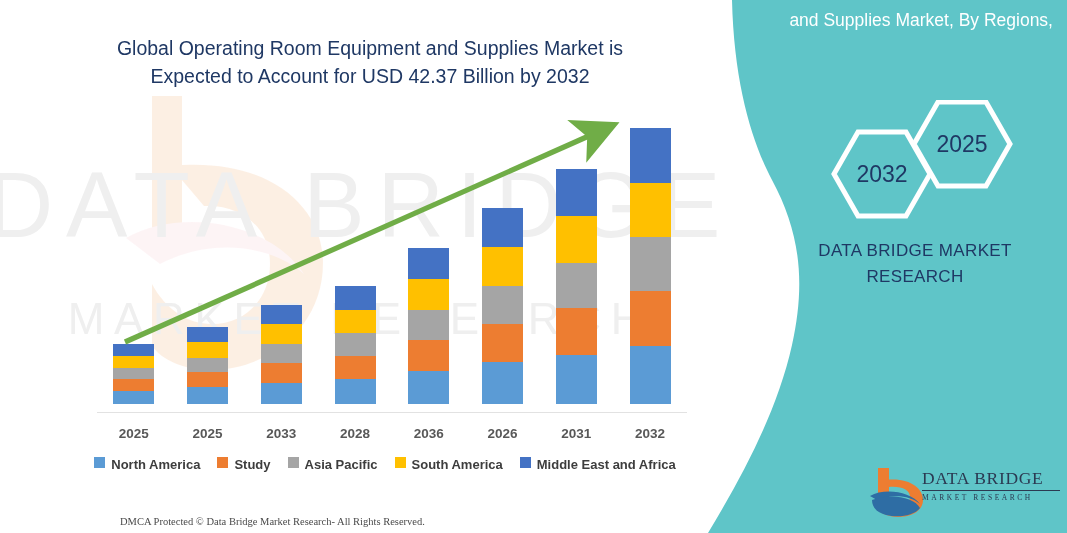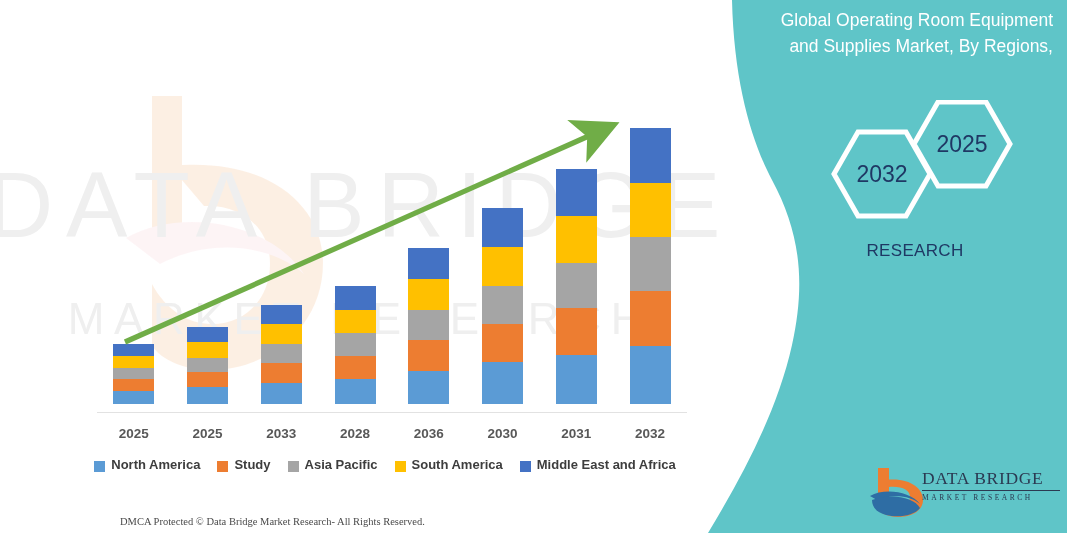--- a/index.html
+++ b/index.html
@@ -58,21 +58,21 @@
   .xlabel {
     width:70px; text-align:center; font-size:13.5px; font-weight:bold; color:#585858;
   }
 
   .arrow { position:absolute; left:75px; top:110px; width:620px; height:310px; pointer-events:none; }
 
   .legend {
     position:absolute; left:75px; top:452px; width:620px; height:24px;
     display:flex; align-items:center; justify-content:center; gap:17px;
   }
-  .legend-item { display:flex; align-items:flex-end; gap:6px; }
+  .legend-item { display:flex; align-items:flex-start; gap:6px; }
   .legend-swatch { width:11px; height:11px; display:block; }
   .legend-label { font-size:13px; font-weight:bold; color:#3d3d3d; white-space:nowrap; }
 
   .footer {
     position:absolute; left:0; top:516px; width:720px; height:22px;margin-left:36px;
   }
   .footer-dmca {
     position:absolute; left:84px; top:0; font-family:"Liberation Serif", serif;
     font-size:10.5px; color:#4a4a4a; white-space:nowrap;
   }
@@ -120,20 +120,24 @@
     <path d="M34 8 h30 v150 h-30 z" fill="#F3B27A"></path>
     <path d="M52 78 C150 68 205 118 205 175 C205 238 152 282 92 282 C66 282 44 272 34 258 L34 196 C48 222 70 236 94 236 C128 236 152 210 152 176 C152 140 124 116 86 118 Z" fill="#F3B27A"></path>
     <path d="M8 150 C60 120 150 132 186 186 C152 156 92 150 42 176 Z" fill="#F8CBD2"></path>
   </svg>
 
   <div class="wm-text">
     <div class="wm-line1">DATA BRIDGE</div>
     <div class="wm-line2">MARKET RESEARCH</div>
   </div>
 
+  <div class="title">
+    <div>Global Operating Room Equipment and Supplies Market is</div>
+    <div>Expected to Account for USD 42.37 Billion by 2032</div>
+  </div>
 
   <div class="chart">
     <div class="plot">
       <div class="axis-line"></div>
       <div class="bars" id="bars">
           <div class="bar-col">
             <div class="bar" style="height: 59.9292px;">
               <div class="seg" style="background: rgb(68, 114, 196); flex: 1.8 0 0px;"></div>
               <div class="seg" style="background: rgb(255, 192, 0); flex: 1.9 0 0px;"></div>
               <div class="seg" style="background: rgb(165, 165, 165); flex: 1.7 0 0px;"></div>
@@ -216,21 +220,21 @@
     </defs>
     <line x1="50" y1="232" x2="516" y2="25" stroke="#70AD47" stroke-width="5.2" marker-end="url(#ah)"></line>
   </svg>
 
   <div class="xlabels" id="xlabels">
       <div class="xlabel">2025</div>
       <div class="xlabel">2025</div>
       <div class="xlabel">2033</div>
       <div class="xlabel">2028</div>
       <div class="xlabel">2036</div>
-      <div class="xlabel">2030</div>
+      <div class="xlabel">2026</div>
       <div class="xlabel">2031</div>
       <div class="xlabel">2032</div>
     </div>
 
   <div class="legend" id="legend">
       <div class="legend-item">
         <span class="legend-swatch" style="background: rgb(91, 155, 213);"></span>
         <span class="legend-label">North America</span>
       </div>
       <div class="legend-item">
@@ -257,36 +261,36 @@
 
   <div class="teal-wrap">
     <svg class="teal-svg" width="407" height="533" viewBox="0 0 407 533">
       <path d="M72 0 L407 0 L407 533 L48 533 C 86 470 118 408 132 345
                C 146 282 140 232 112 180 C 92 142 74 84 72 0 Z" fill="#5FC5C8"></path>
     </svg>
 
     <div class="teal-content">
 
       <div class="teal-title">
-        <div>Global Operating Room Equipment</div>
         <div>and Supplies Market, By Regions,</div>
       </div>
 
       <svg class="hexes" viewBox="0 0 250 120">
         <g>
           <polygon points="138,2 186,2 210,44 186,86 138,86 114,44" fill="none" stroke="#ffffff" stroke-width="5"></polygon>
           <text id="hexR" x="162" y="52" text-anchor="middle" font-family="Liberation Sans, sans-serif" font-size="23" fill="#1f3864">2025</text>
         </g>
         <g>
           <polygon points="58,32 106,32 130,74 106,116 58,116 34,74" fill="none" stroke="#ffffff" stroke-width="5"></polygon>
           <text id="hexL" x="82" y="82" text-anchor="middle" font-family="Liberation Sans, sans-serif" font-size="23" fill="#1f3864">2032</text>
         </g>
       </svg>
 
       <div class="dbmr">
+        <div>DATA BRIDGE MARKET</div>
         <div>RESEARCH</div>
       </div>
 
       <svg class="logo" viewBox="0 0 190 52">
         <path d="M8 2 h11 v30 h-11 z" fill="#ED7D31"></path>
         <path d="M15 14 C39 11 53 22 53 34 C53 45 41 51 28 51 C20 51 12 48 8 44
                  L8 31 C12 38 19 42 26 42 C34 42 40 37 40 31 C40 24 32 20 19 21 Z" fill="#ED7D31"></path>
         <path d="M0 30 C14 22 40 25 50 38 C40 29 22 28 7 34 Z" fill="#2E6DA4"></path>
         <path d="M2 34 C20 27 44 31 50 42 C44 50 28 52 16 49 C8 47 2 42 2 34 Z" fill="#2E6DA4"></path>
       </svg>

